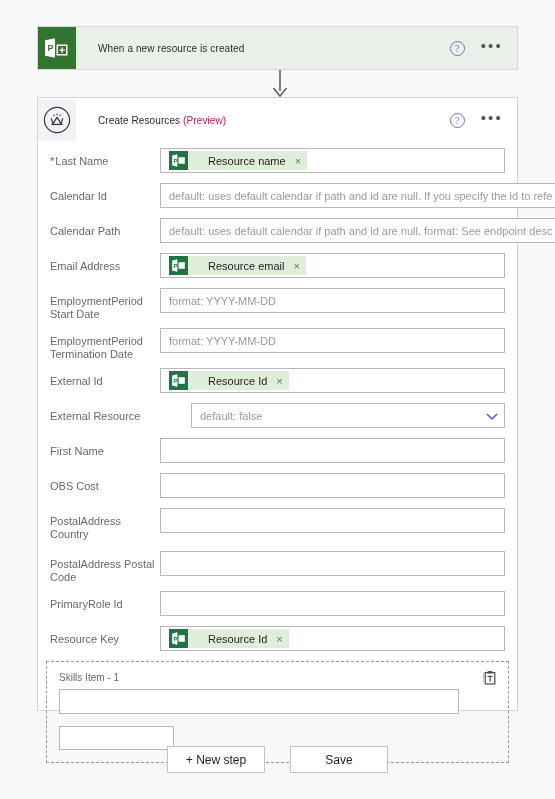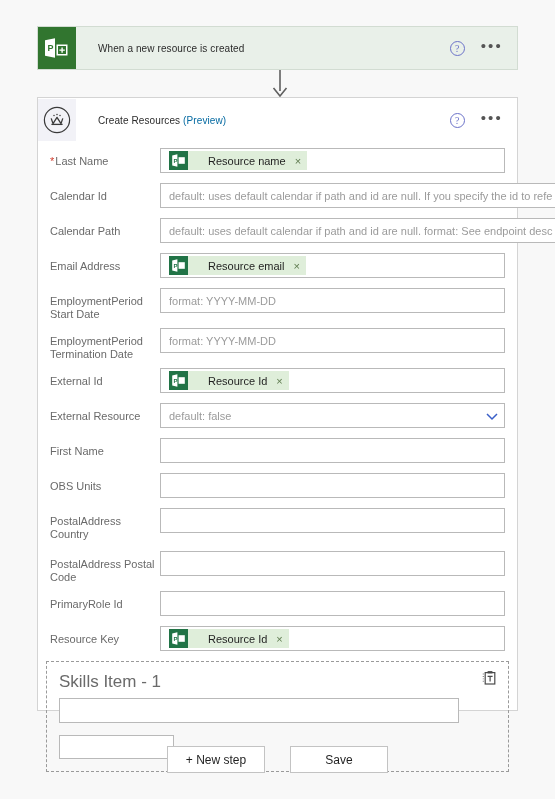--- a/index.html
+++ b/index.html
@@ -24,21 +24,21 @@
     width: 38px; height: 42px;
     background: #31752f;
     display: flex; align-items: center; justify-content: center;
     flex: 0 0 38px;
   }
   .proj-trigger-glyph { width: 26px; height: 22px; display: block; }
   .card-title {
     font-size: 10px; color: #2b2b2b; margin-left: 22px;
     letter-spacing: .1px; white-space: nowrap;
   }
-  .card-title .sub { color: #0369a1; }
+  .card-title .sub { color: #be185d; }
   .card-right { margin-left: auto; display: flex; align-items: center; gap: 16px; padding-right: 14px; }
   .help-icon {
     width: 15px; height: 15px; border: 1px solid #6b72c9; border-radius: 50%;
     color: #6b72c9; font-size: 10px; line-height: 13px; text-align: center;
     font-family: "Liberation Serif", serif;
   }
   .dots {
     color: #555; font-size: 15px; letter-spacing: 2.2px; line-height: 8px;
     padding-bottom: 5px; user-select: none;
   }
@@ -69,39 +69,39 @@
     padding-top: 7px; padding-right: 4px;
   }
   .lbl .req { color: #d23f31; margin-right: 1px; }
   .ctrl { flex: 1 1 auto; }
   .inp {
     height: 25px; border: 1px solid #b9b9b9; background: #fff;
     display: flex; align-items: center; padding: 0 8px;
     font-size: 11px; color: #2b2b2b; overflow: hidden;
   }
   .inp .ph { color: #9b9b9b; white-space: nowrap; }
-  .inp.dd { padding-right: 4px; }
+  .inp.dd { padding-right: 4px; margin-left: 31px; }
   .chev { margin-left: auto; flex: 0 0 auto; }
 
   
   .chip {
     display: inline-flex; align-items: center;
     background: #dfeeda; height: 19px; padding: 0 6px 0 0;
     max-width: 100%;
   }
   .chip-ico { width: 19px; height: 19px; background: #217346; flex: 0 0 19px; display:block; }
   .chip-txt { font-size: 11px; color: #1f1f1f; margin-left: 8px; white-space: nowrap; padding-left: 12px; }
   .chip-x { font-size: 11px; color: #5d7a4e; margin-left: 9px; cursor: pointer; }
 
   
   .repeater {
     margin: 8px 8px 0 8px; border: 1px dashed #9a9a9a;
     padding: 10px 12px 12px 12px; position: relative;
   }
-  .rep-label { font-size: 17px; color: #6a6a6a; margin-bottom: 6px; }
+  .rep-label { font-size: 10px; color: #6a6a6a; margin-bottom: 6px; }
   .rep-input { height: 25px; border: 1px solid #b9b9b9; background: #fff; width: 400px; }
   .rep-clip { position: absolute; right: 10px; top: 8px; width: 16px; height: 16px; }
   .add-btn {
     margin-top: 12px; width: 115px; height: 24px;
     border: 1px solid #b9b9b9; background: #fff;
     display: flex; align-items: center; justify-content: center; gap: 7px;
     font-size: 11px; color: #2b2b2b; cursor: pointer;
   }
 
   
@@ -259,21 +259,21 @@
         </div>
         <div class="row">
           <div class="lbl"><span>First Name</span></div>
           <div class="ctrl">
             <div class="inp">
               <span class="ph"></span>
             </div>
           </div>
         </div>
         <div class="row">
-          <div class="lbl"><span>OBS Units</span></div>
+          <div class="lbl"><span>OBS Cost</span></div>
           <div class="ctrl">
             <div class="inp">
               <span class="ph"></span>
             </div>
           </div>
         </div>
         <div class="row">
           <div class="lbl"><span>PostalAddress Country</span></div>
           <div class="ctrl">
             <div class="inp">

